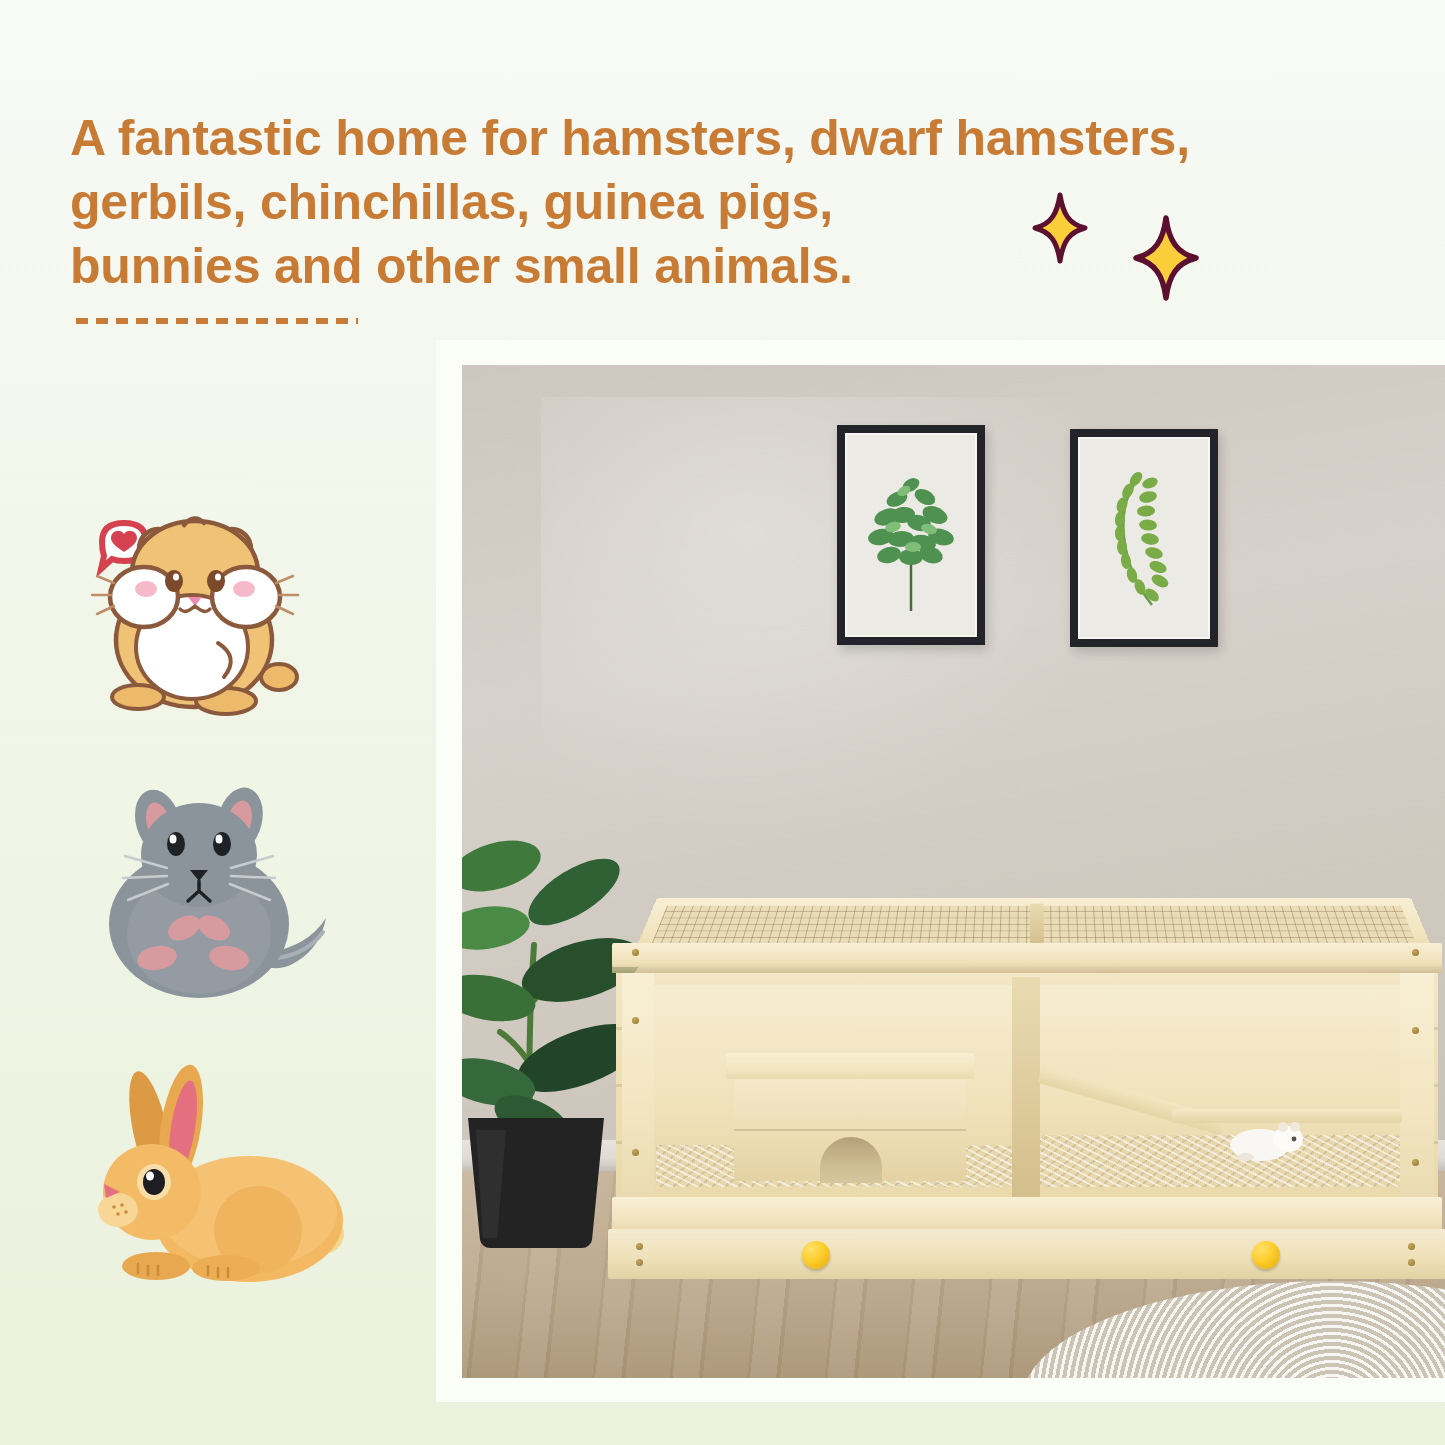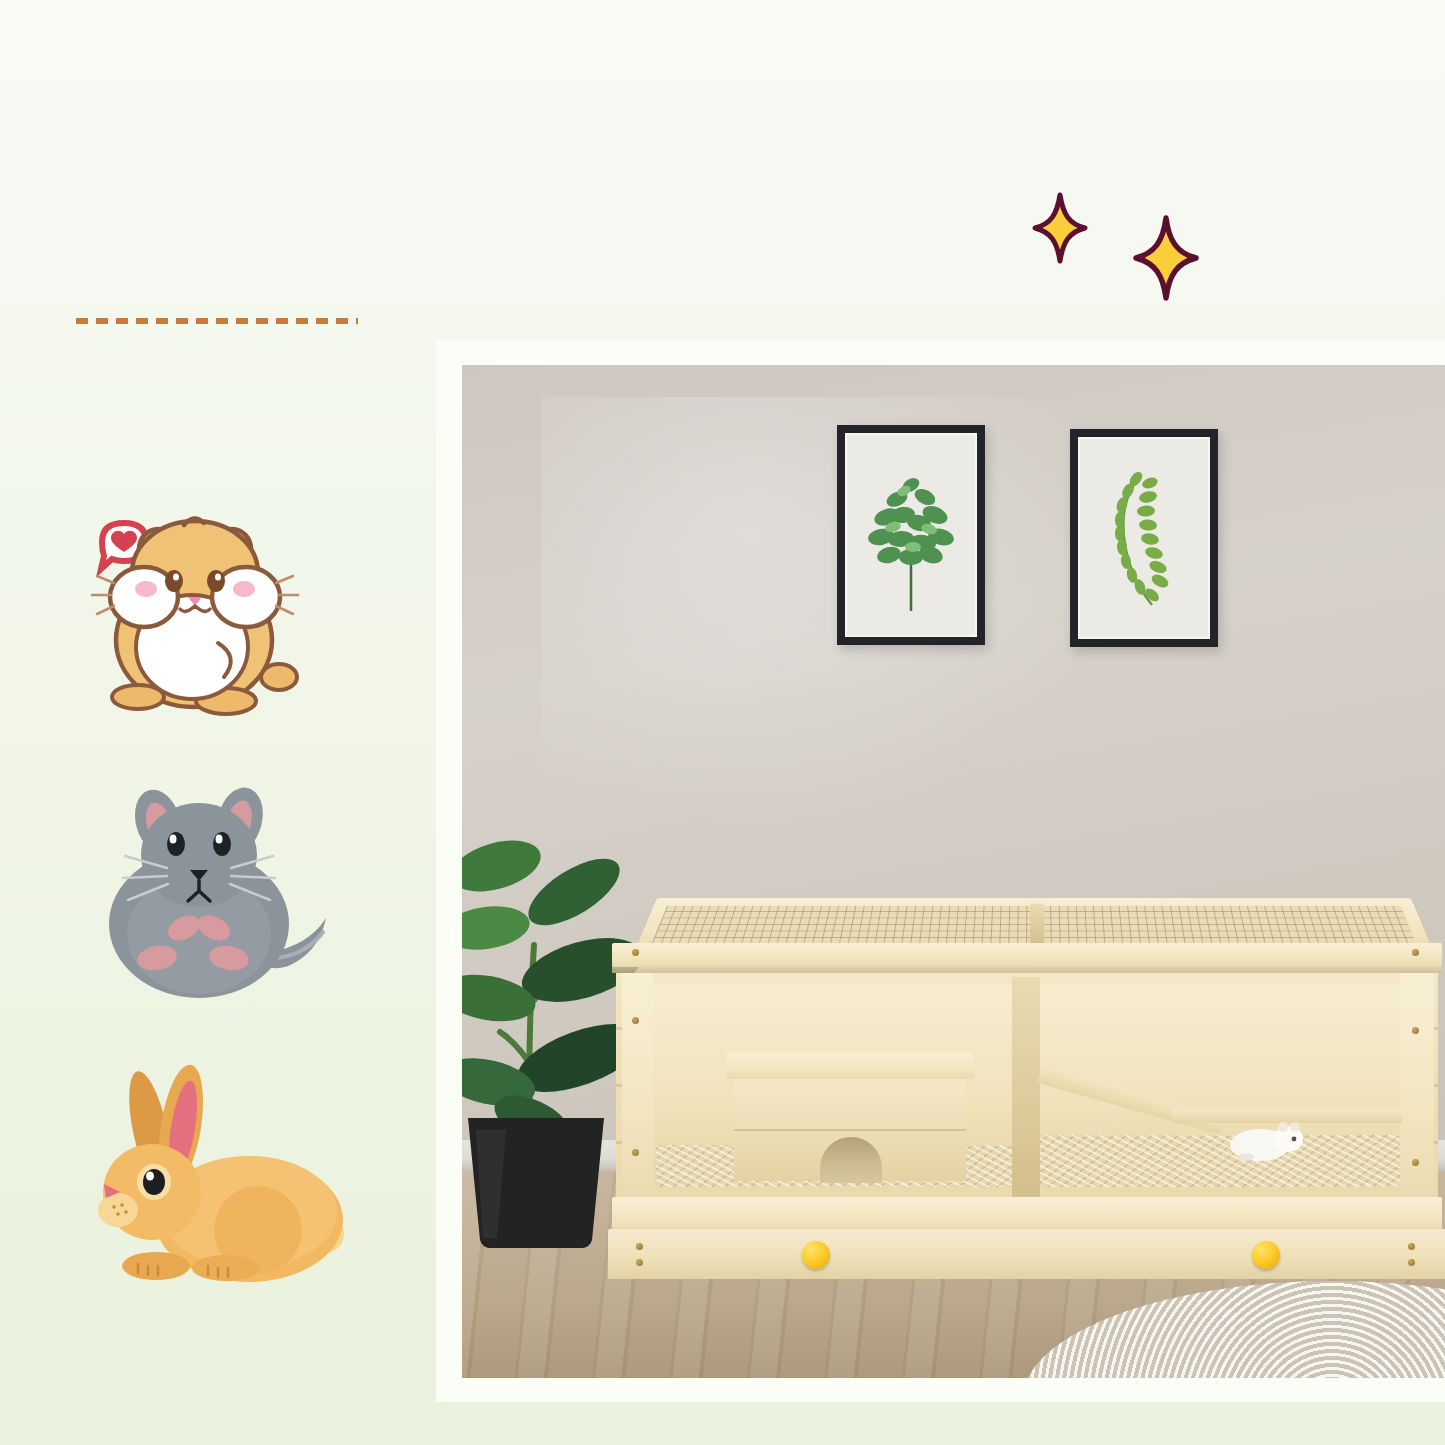--- a/index.html
+++ b/index.html
@@ -183,20 +183,23 @@
         rgba(255,255,255,0.75) 0px, rgba(255,255,255,0.75) 3px,
         rgba(176,166,148,0.45) 3px, rgba(176,166,148,0.45) 7px);
     border-radius: 50% 50% 0 0 / 100% 100% 0 0;
   }
 </style>
 </head>
 <body>
 
 <div id="poster">
 
+  <div class="headline">A fantastic home for hamsters, dwarf hamsters,
+gerbils, chinchillas, guinea pigs,
+bunnies and other small animals.</div>
 
   <div class="dashed-rule"></div>
 
   <svg class="sparkle" style="left:1032px; top:192px;" width="56" height="72" viewBox="0 0 56 72">
     <path d="M28 3 C31 22 37 32 53 36 C37 40 31 50 28 69 C25 50 19 40 3 36 C19 32 25 22 28 3 Z" fill="#f9ce3a" stroke="#5c1030" stroke-width="5" stroke-linejoin="round"></path>
   </svg>
 
   <svg class="sparkle" style="left:1133px; top:215px;" width="66" height="86" viewBox="0 0 66 86">
     <path d="M33 3 C36 26 44 38 63 43 C44 48 36 60 33 83 C30 60 22 48 3 43 C22 38 30 26 33 3 Z" fill="#f9ce3a" stroke="#5c1030" stroke-width="5.5" stroke-linejoin="round"></path>
   </svg>

